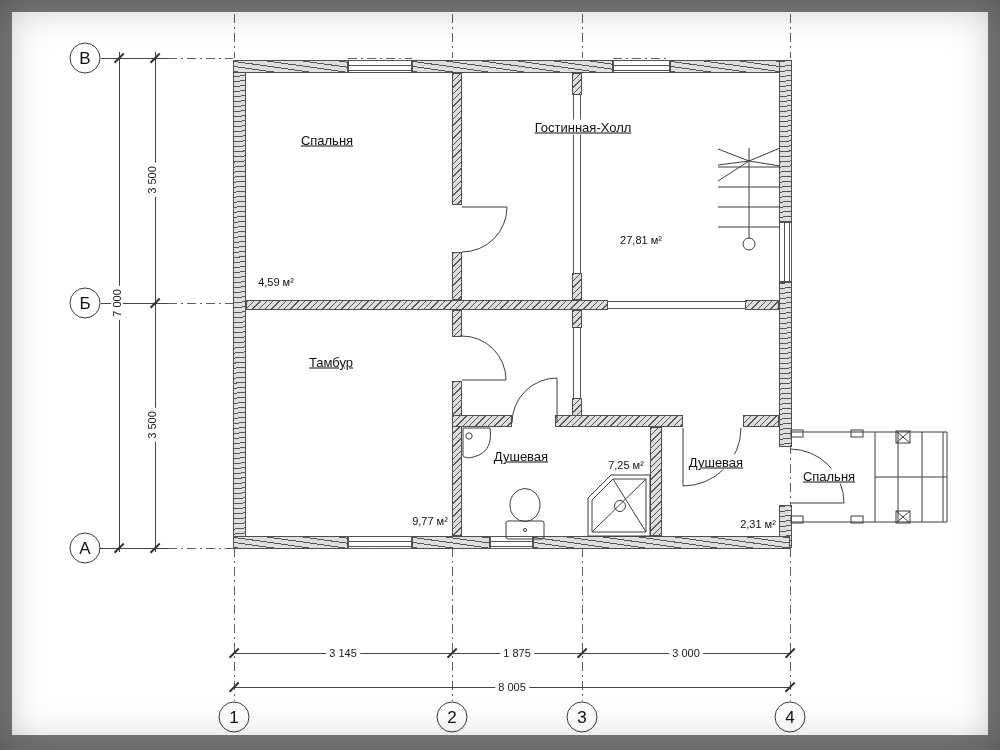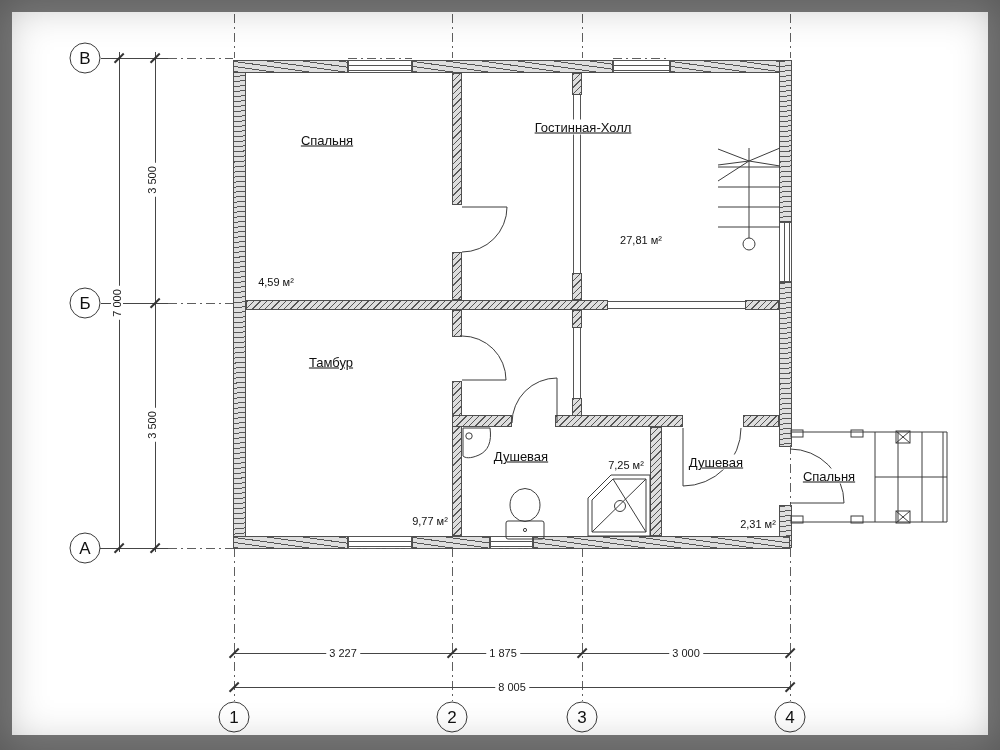--- a/index.html
+++ b/index.html
@@ -198,22 +198,22 @@
 
   <div class="alabel" style="left:276px;top:282px">4,59 м²</div>
   <div class="alabel" style="left:641px;top:240px">27,81 м²</div>
   <div class="alabel" style="left:430px;top:521px">9,77 м²</div>
   <div class="alabel" style="left:626px;top:465px">7,25 м²</div>
   <div class="alabel" style="left:758px;top:524px">2,31 м²</div>
 
   <div class="dlabel vert" style="left:152px;top:180px">3 500</div>
   <div class="dlabel vert" style="left:152px;top:425px">3 500</div>
   <div class="dlabel vert" style="left:117px;top:303px">7 000</div>
-  <div class="dlabel" style="left:343px;top:653px">3 227</div>
-  <div class="dlabel" style="left:503px;top:653px">1 875</div>
+  <div class="dlabel" style="left:343px;top:653px">3 145</div>
+  <div class="dlabel" style="left:517px;top:653px">1 875</div>
   <div class="dlabel" style="left:686px;top:653px">3 000</div>
   <div class="dlabel" style="left:512px;top:687px">8 005</div>
 
   <div class="axc" style="left:85px;top:58px">В</div>
   <div class="axc" style="left:85px;top:303px">Б</div>
   <div class="axc" style="left:85px;top:548px">А</div>
   <div class="axc" style="left:234px;top:717px">1</div>
   <div class="axc" style="left:452px;top:717px">2</div>
   <div class="axc" style="left:582px;top:717px">3</div>
   <div class="axc" style="left:790px;top:717px">4</div>

